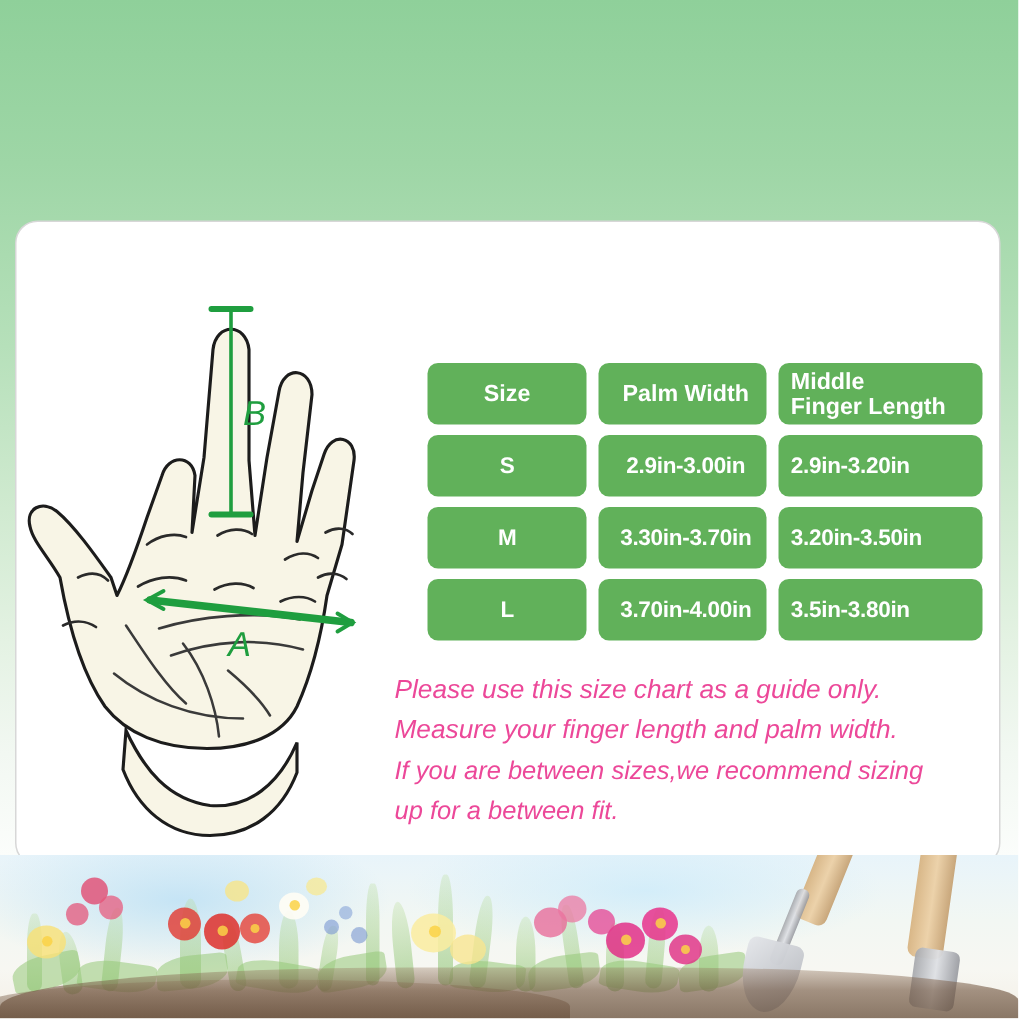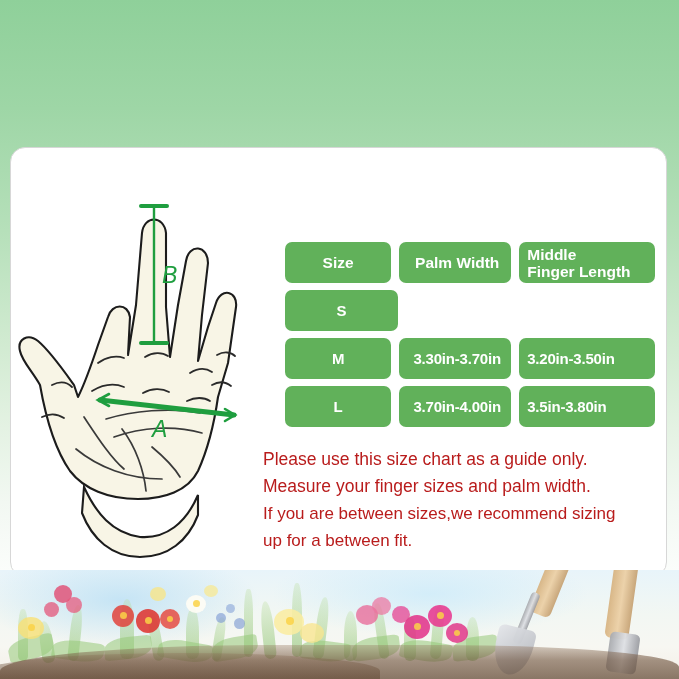--- a/index.html
+++ b/index.html
@@ -116,24 +116,25 @@
     line-height: 17px;
   }
   .cell.body-cell { font-weight: bold; font-size: 15px; letter-spacing: -0.2px; }
 
   
   .notes {
     position: absolute;
     left: 263px;
     top: 446px;
     width: 400px;
-    color: #b91c1c;
+    color: #ec4899;
     font-size: 17.5px;
     line-height: 27px;
     font-family: "Liberation Sans", sans-serif;
+    font-style: italic;
   }
   .notes .n-line { white-space: nowrap; }
   .notes .n-line.small { font-size: 17px; }
 
   
   .garden {
     position: absolute;
     left: 0;
     bottom: 0;
     width: 679px;
@@ -278,38 +279,40 @@
       <div class="cell head col-size">Size</div>
       <div class="cell head col-palm">Palm Width</div>
       <div class="cell head col-finger">
         <span class="two-line">Middle
 Finger Length</span>
       </div>
     </div>
 
     <div class="trow">
       <div class="cell body-cell col-size">S</div>
+      <div class="cell body-cell col-palm">2.9in-3.00in</div>
+      <div class="cell body-cell col-finger">2.9in-3.20in</div>
     </div>
 
     <div class="trow">
       <div class="cell body-cell col-size">M</div>
       <div class="cell body-cell col-palm">3.30in-3.70in</div>
       <div class="cell body-cell col-finger">3.20in-3.50in</div>
     </div>
 
     <div class="trow">
       <div class="cell body-cell col-size">L</div>
       <div class="cell body-cell col-palm">3.70in-4.00in</div>
       <div class="cell body-cell col-finger">3.5in-3.80in</div>
     </div>
   </div>
 
   <div class="notes">
     <div class="n-line">Please use this size chart as a guide only.</div>
-    <div class="n-line">Measure your finger sizes and palm width.</div>
+    <div class="n-line">Measure your finger length and palm width.</div>
     <div class="n-line small">If you are between sizes,we recommend sizing</div>
     <div class="n-line small">up for a between fit.</div>
   </div>
 
   <div class="garden">
     <div class="sky"></div>
 
     <div class="blade" style="left:18px;  bottom:18px; width:10px; height:52px;"></div>
     <div class="blade" style="left:40px;  bottom:16px; width:13px; height:42px; transform:rotate(-8deg);"></div>
     <div class="blade" style="left:70px;  bottom:18px; width:11px; height:56px; transform:rotate(6deg);"></div>

